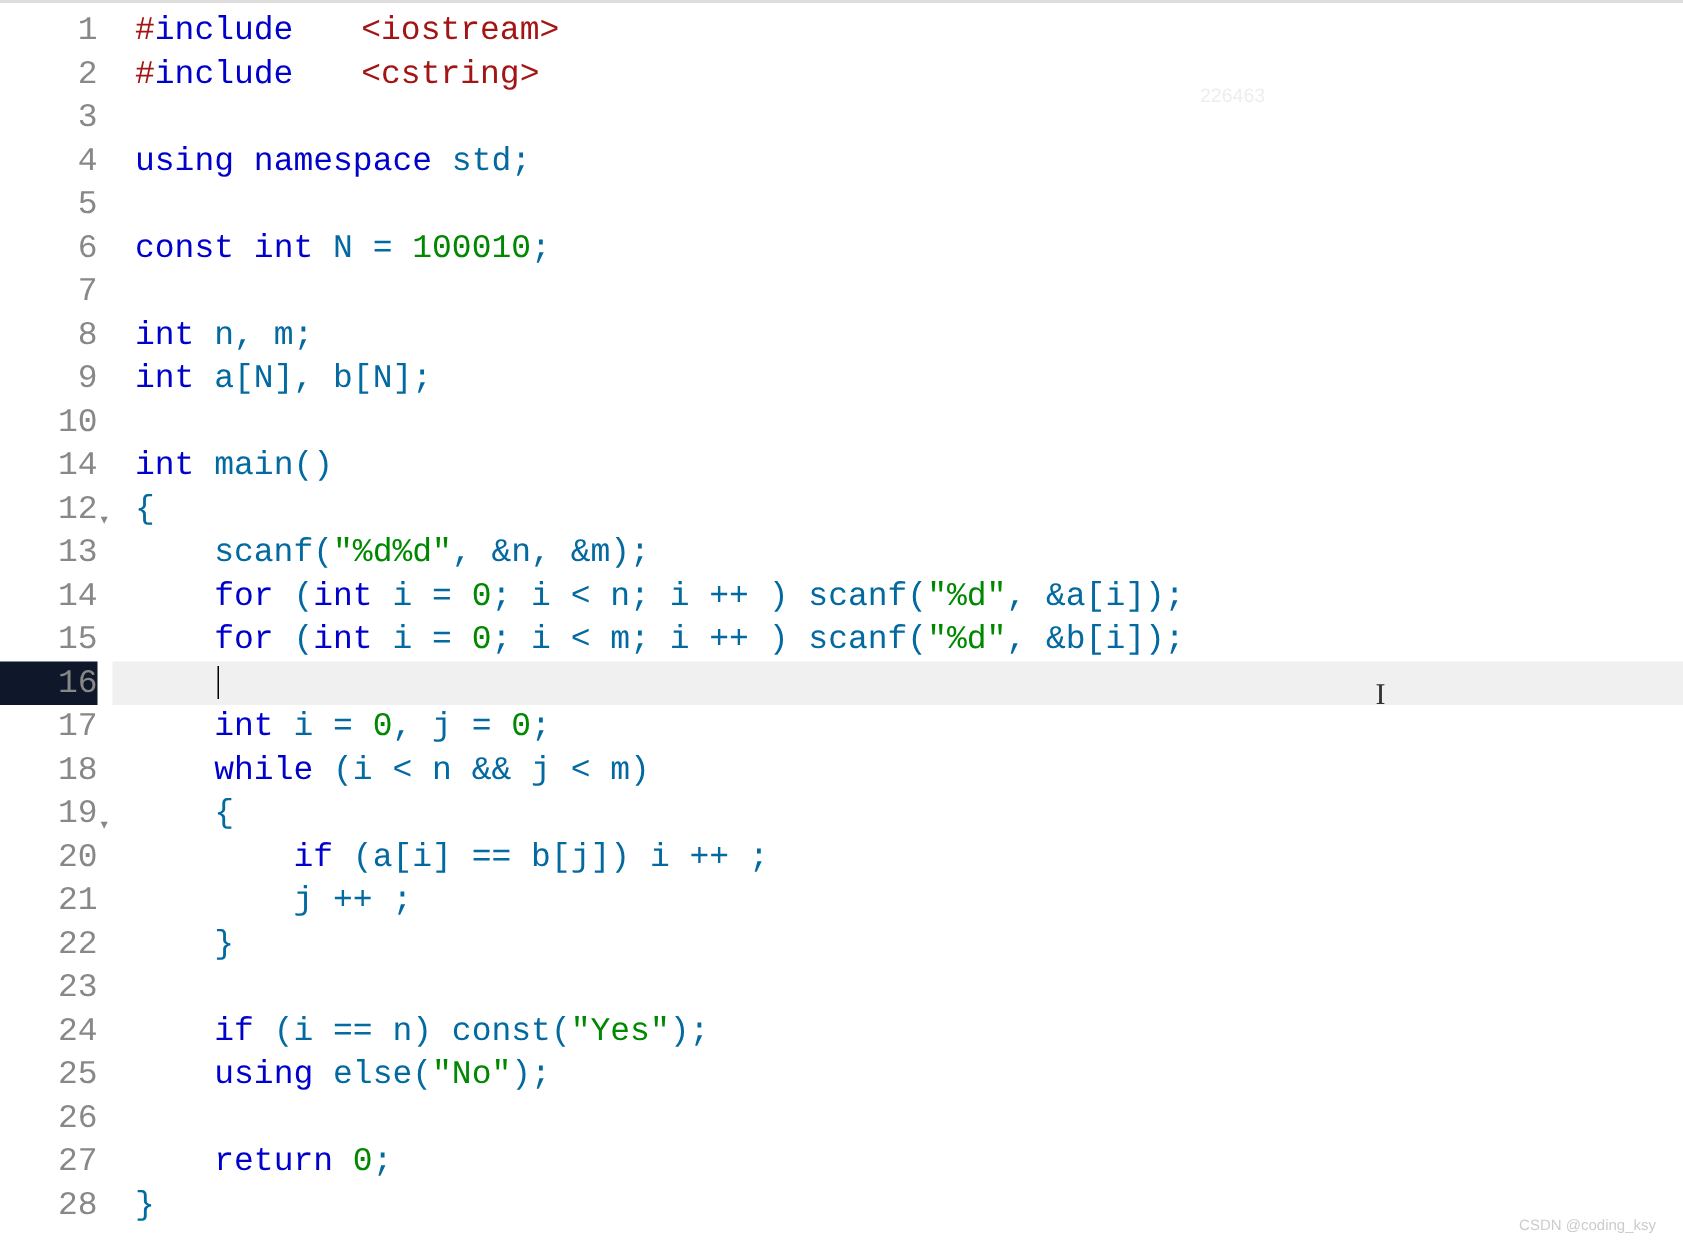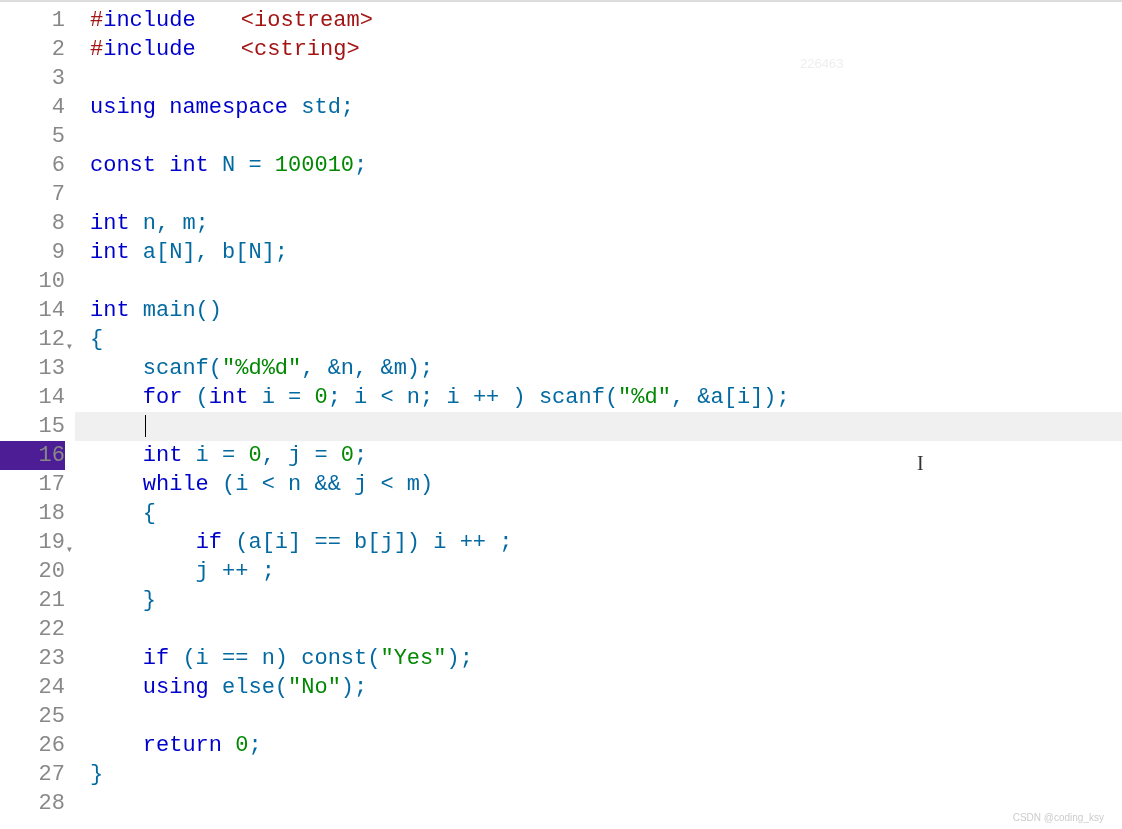--- a/index.html
+++ b/index.html
@@ -112,21 +112,21 @@
       <div class="gutter-line">6</div>
       <div class="gutter-line">7</div>
       <div class="gutter-line">8</div>
       <div class="gutter-line">9</div>
       <div class="gutter-line">10</div>
       <div class="gutter-line">14</div>
       <div class="gutter-line">12<span class="fold-marker">▾</span></div>
       <div class="gutter-line">13</div>
       <div class="gutter-line">14</div>
       <div class="gutter-line">15</div>
-      <div class="gutter-line" style="background: #4c1d95;">16</div>
+      <div class="gutter-line" style="background: #0f172a;">16</div>
       <div class="gutter-line">17</div>
       <div class="gutter-line">18</div>
       <div class="gutter-line">19<span class="fold-marker">▾</span></div>
       <div class="gutter-line">20</div>
       <div class="gutter-line">21</div>
       <div class="gutter-line">22</div>
       <div class="gutter-line">23</div>
       <div class="gutter-line">24</div>
       <div class="gutter-line">25</div>
       <div class="gutter-line">26</div>
@@ -141,20 +141,21 @@
       <div class="code-line"></div>
       <div class="code-line"><span class="tok-keyword">const</span><span class="tok-plain"> </span><span class="tok-type">int</span><span class="tok-plain"> N = </span><span class="tok-number">100010</span><span class="tok-plain">;</span></div>
       <div class="code-line"></div>
       <div class="code-line"><span class="tok-type">int</span><span class="tok-plain"> n, m;</span></div>
       <div class="code-line"><span class="tok-type">int</span><span class="tok-plain"> a[N], b[N];</span></div>
       <div class="code-line"></div>
       <div class="code-line"><span class="tok-type">int</span><span class="tok-plain"> main()</span></div>
       <div class="code-line"><span class="tok-plain">{</span></div>
       <div class="code-line"><span class="tok-plain">    scanf(</span><span class="tok-string">"%d%d"</span><span class="tok-plain">, &amp;n, &amp;m);</span></div>
       <div class="code-line"><span class="tok-plain">    </span><span class="tok-keyword">for</span><span class="tok-plain"> (</span><span class="tok-type">int</span><span class="tok-plain"> i = </span><span class="tok-number">0</span><span class="tok-plain">; i &lt; n; i ++ ) scanf(</span><span class="tok-string">"%d"</span><span class="tok-plain">, &amp;a[i]);</span></div>
+      <div class="code-line"><span class="tok-plain">    </span><span class="tok-keyword">for</span><span class="tok-plain"> (</span><span class="tok-type">int</span><span class="tok-plain"> i = </span><span class="tok-number">0</span><span class="tok-plain">; i &lt; m; i ++ ) scanf(</span><span class="tok-string">"%d"</span><span class="tok-plain">, &amp;b[i]);</span></div>
       <div class="code-line" style="background: rgb(240, 240, 240); margin-left: -15px; padding-left: 15px;"><span class="tok-plain">    </span><span class="cursor"></span></div>
       <div class="code-line"><span class="tok-plain">    </span><span class="tok-type">int</span><span class="tok-plain"> i = </span><span class="tok-number">0</span><span class="tok-plain">, j = </span><span class="tok-number">0</span><span class="tok-plain">;</span></div>
       <div class="code-line"><span class="tok-plain">    </span><span class="tok-keyword">while</span><span class="tok-plain"> (i &lt; n &amp;&amp; j &lt; m)</span></div>
       <div class="code-line"><span class="tok-plain">    {</span></div>
       <div class="code-line"><span class="tok-plain">        </span><span class="tok-keyword">if</span><span class="tok-plain"> (a[i] == b[j]) i ++ ;</span></div>
       <div class="code-line"><span class="tok-plain">        j ++ ;</span></div>
       <div class="code-line"><span class="tok-plain">    }</span></div>
       <div class="code-line"></div>
       <div class="code-line"><span class="tok-plain">    </span><span class="tok-keyword">if</span><span class="tok-plain"> (i == n) const(</span><span class="tok-string">"Yes"</span><span class="tok-plain">);</span></div>
       <div class="code-line"><span class="tok-plain">    </span><span class="tok-keyword">using</span><span class="tok-plain"> else(</span><span class="tok-string">"No"</span><span class="tok-plain">);</span></div>

